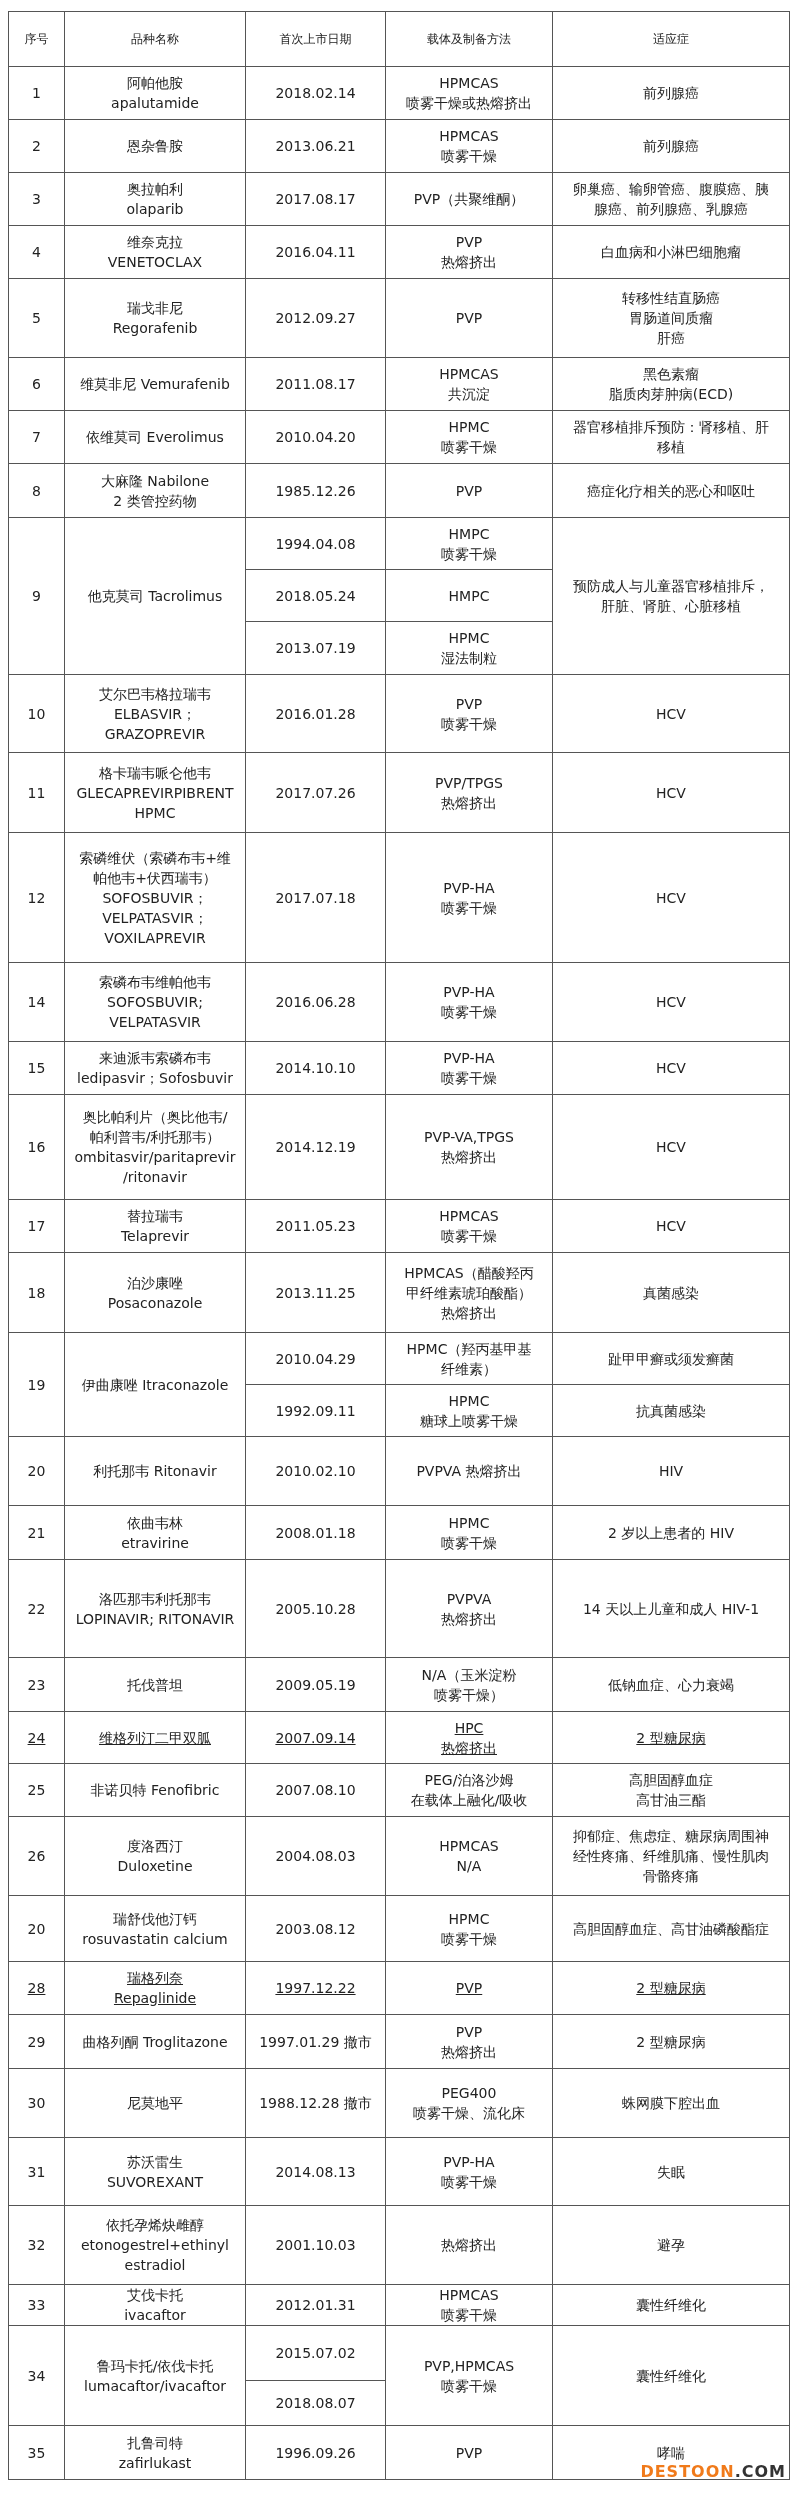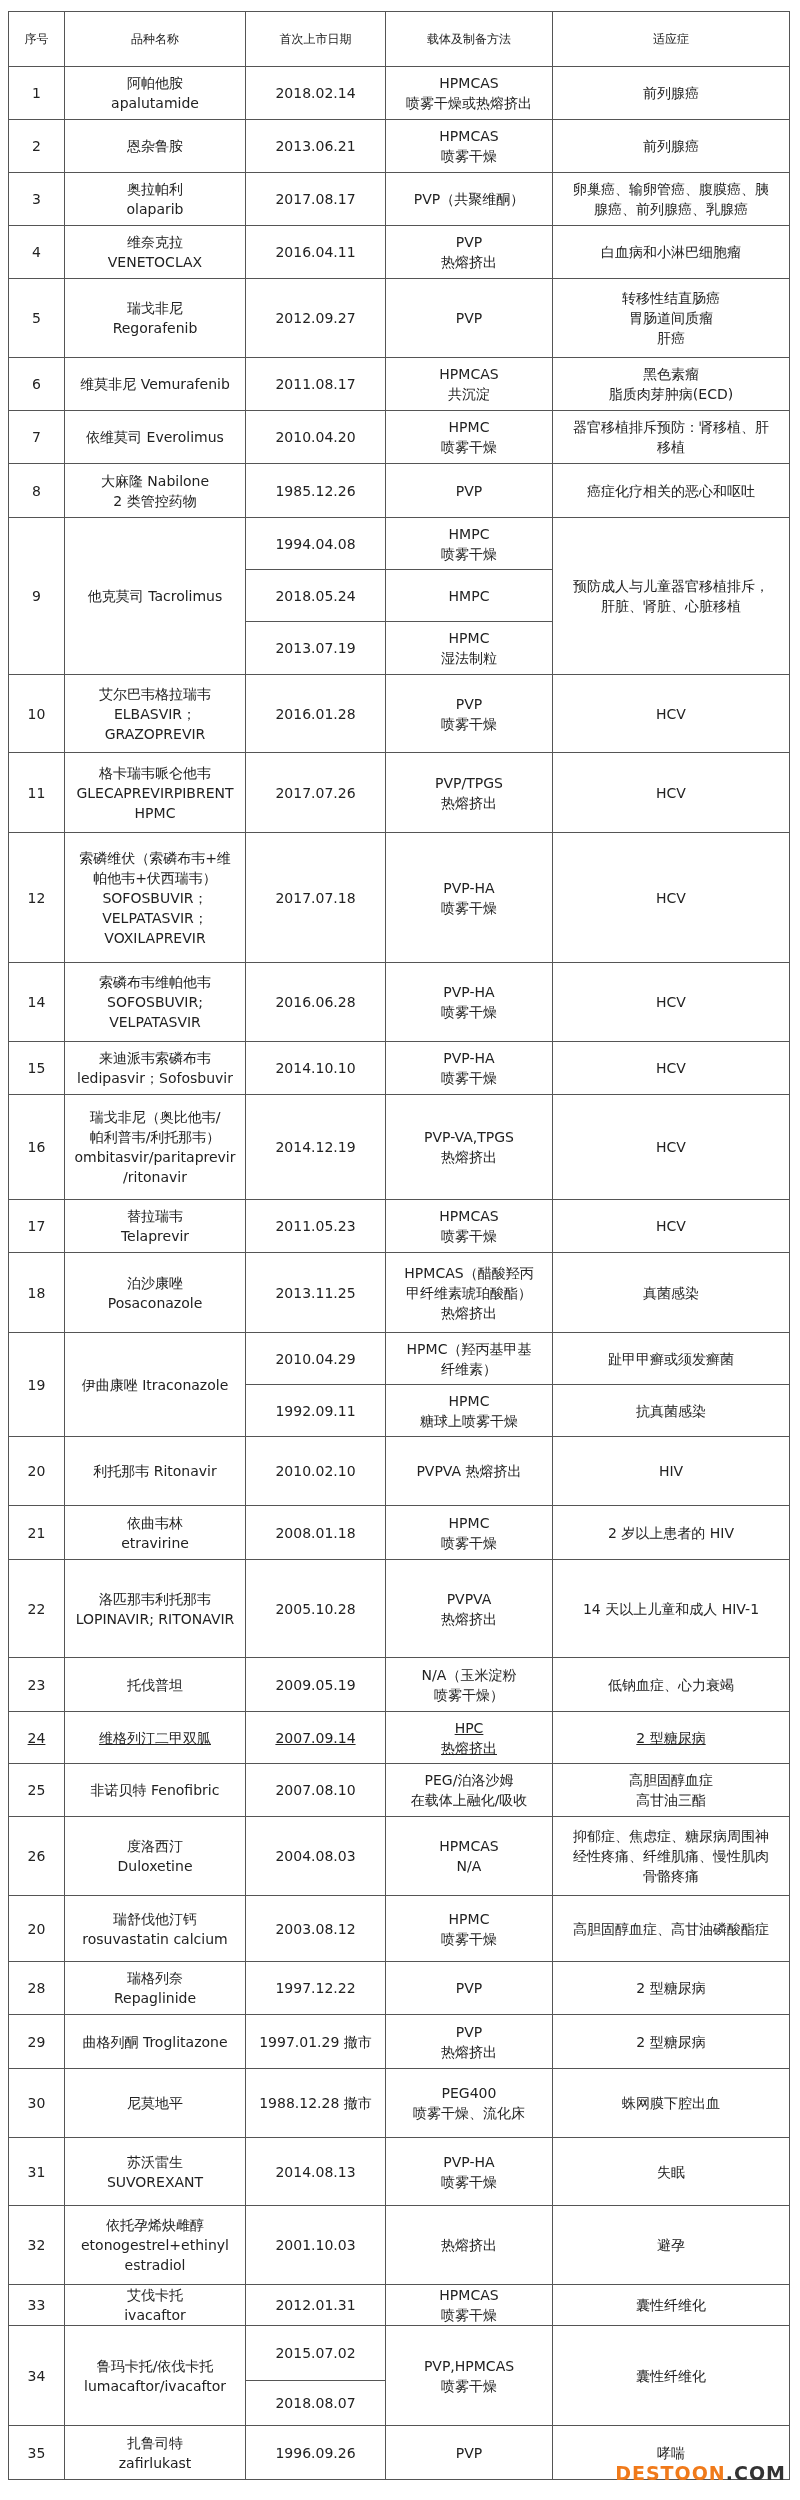--- a/index.html
+++ b/index.html
@@ -11,21 +11,21 @@
     font-size: 14px; line-height: 20px;
   }
   table.drug-table td, table.drug-table th {
     border: 1px solid #555; text-align: center; vertical-align: middle;
     padding: 0 4px; font-weight: normal; overflow: hidden;
   }
   table.drug-table th { font-size: 12px; }
   .ln { display: block; white-space: nowrap; }
   .watermark {
     position: absolute; right: 14px; top: 2462px;
-    font-family: "DejaVu Sans", sans-serif; font-weight: bold; font-size: 19px; letter-spacing: 1px;
+    font-family: "DejaVu Sans", sans-serif; font-weight: bold; font-size: 16px; letter-spacing: 1px;
   }
   .watermark .wm-a { color: #f07a1a; }
   .watermark .wm-b { color: #333333; }
 </style>
 </head>
 <body>
 
 <table class="drug-table">
   <colgroup>
     <col style="width:56px">
@@ -145,21 +145,21 @@
       </tr>
       <tr style="height: 53px;">
         <td>15</td>
         <td><span><span class="ln">来迪派韦索磷布韦</span><span class="ln">ledipasvir；Sofosbuvir</span></span></td>
         <td>2014.10.10</td>
         <td><span><span class="ln">PVP-HA</span><span class="ln">喷雾干燥</span></span></td>
         <td><span><span class="ln">HCV</span></span></td>
       </tr>
       <tr style="height: 105px;">
         <td>16</td>
-        <td><span><span class="ln">瑞戈非尼（奥比他韦/</span><span class="ln">帕利普韦/利托那韦）</span><span class="ln">ombitasvir/paritaprevir</span><span class="ln">/ritonavir</span></span></td>
+        <td><span><span class="ln">奥比帕利片（奥比他韦/</span><span class="ln">帕利普韦/利托那韦）</span><span class="ln">ombitasvir/paritaprevir</span><span class="ln">/ritonavir</span></span></td>
         <td>2014.12.19</td>
         <td><span><span class="ln">PVP-VA,TPGS</span><span class="ln">热熔挤出</span></span></td>
         <td><span><span class="ln">HCV</span></span></td>
       </tr>
       <tr style="height: 53px;">
         <td>17</td>
         <td><span><span class="ln">替拉瑞韦</span><span class="ln">Telaprevir</span></span></td>
         <td>2011.05.23</td>
         <td><span><span class="ln">HPMCAS</span><span class="ln">喷雾干燥</span></span></td>
         <td><span><span class="ln">HCV</span></span></td>
@@ -232,21 +232,21 @@
         <td><span><span class="ln">HPMCAS</span><span class="ln">N/A</span></span></td>
         <td><span><span class="ln">抑郁症、焦虑症、糖尿病周围神</span><span class="ln">经性疼痛、纤维肌痛、慢性肌肉</span><span class="ln">骨骼疼痛</span></span></td>
       </tr>
       <tr style="height: 66px;">
         <td>20</td>
         <td><span><span class="ln">瑞舒伐他汀钙</span><span class="ln">rosuvastatin calcium</span></span></td>
         <td>2003.08.12</td>
         <td><span><span class="ln">HPMC</span><span class="ln">喷雾干燥</span></span></td>
         <td><span><span class="ln">高胆固醇血症、高甘油磷酸酯症</span></span></td>
       </tr>
-      <tr style="height: 53px;">
+      <tr style="height: 53px; text-decoration: underline;">
         <td>28</td>
         <td><span><span class="ln">瑞格列奈</span><span class="ln">Repaglinide</span></span></td>
         <td>1997.12.22</td>
         <td><span><span class="ln">PVP</span></span></td>
         <td><span><span class="ln">2 型糖尿病</span></span></td>
       </tr>
       <tr style="height: 54px;">
         <td>29</td>
         <td><span><span class="ln">曲格列酮  Troglitazone</span></span></td>
         <td>1997.01.29 撤市</td>

